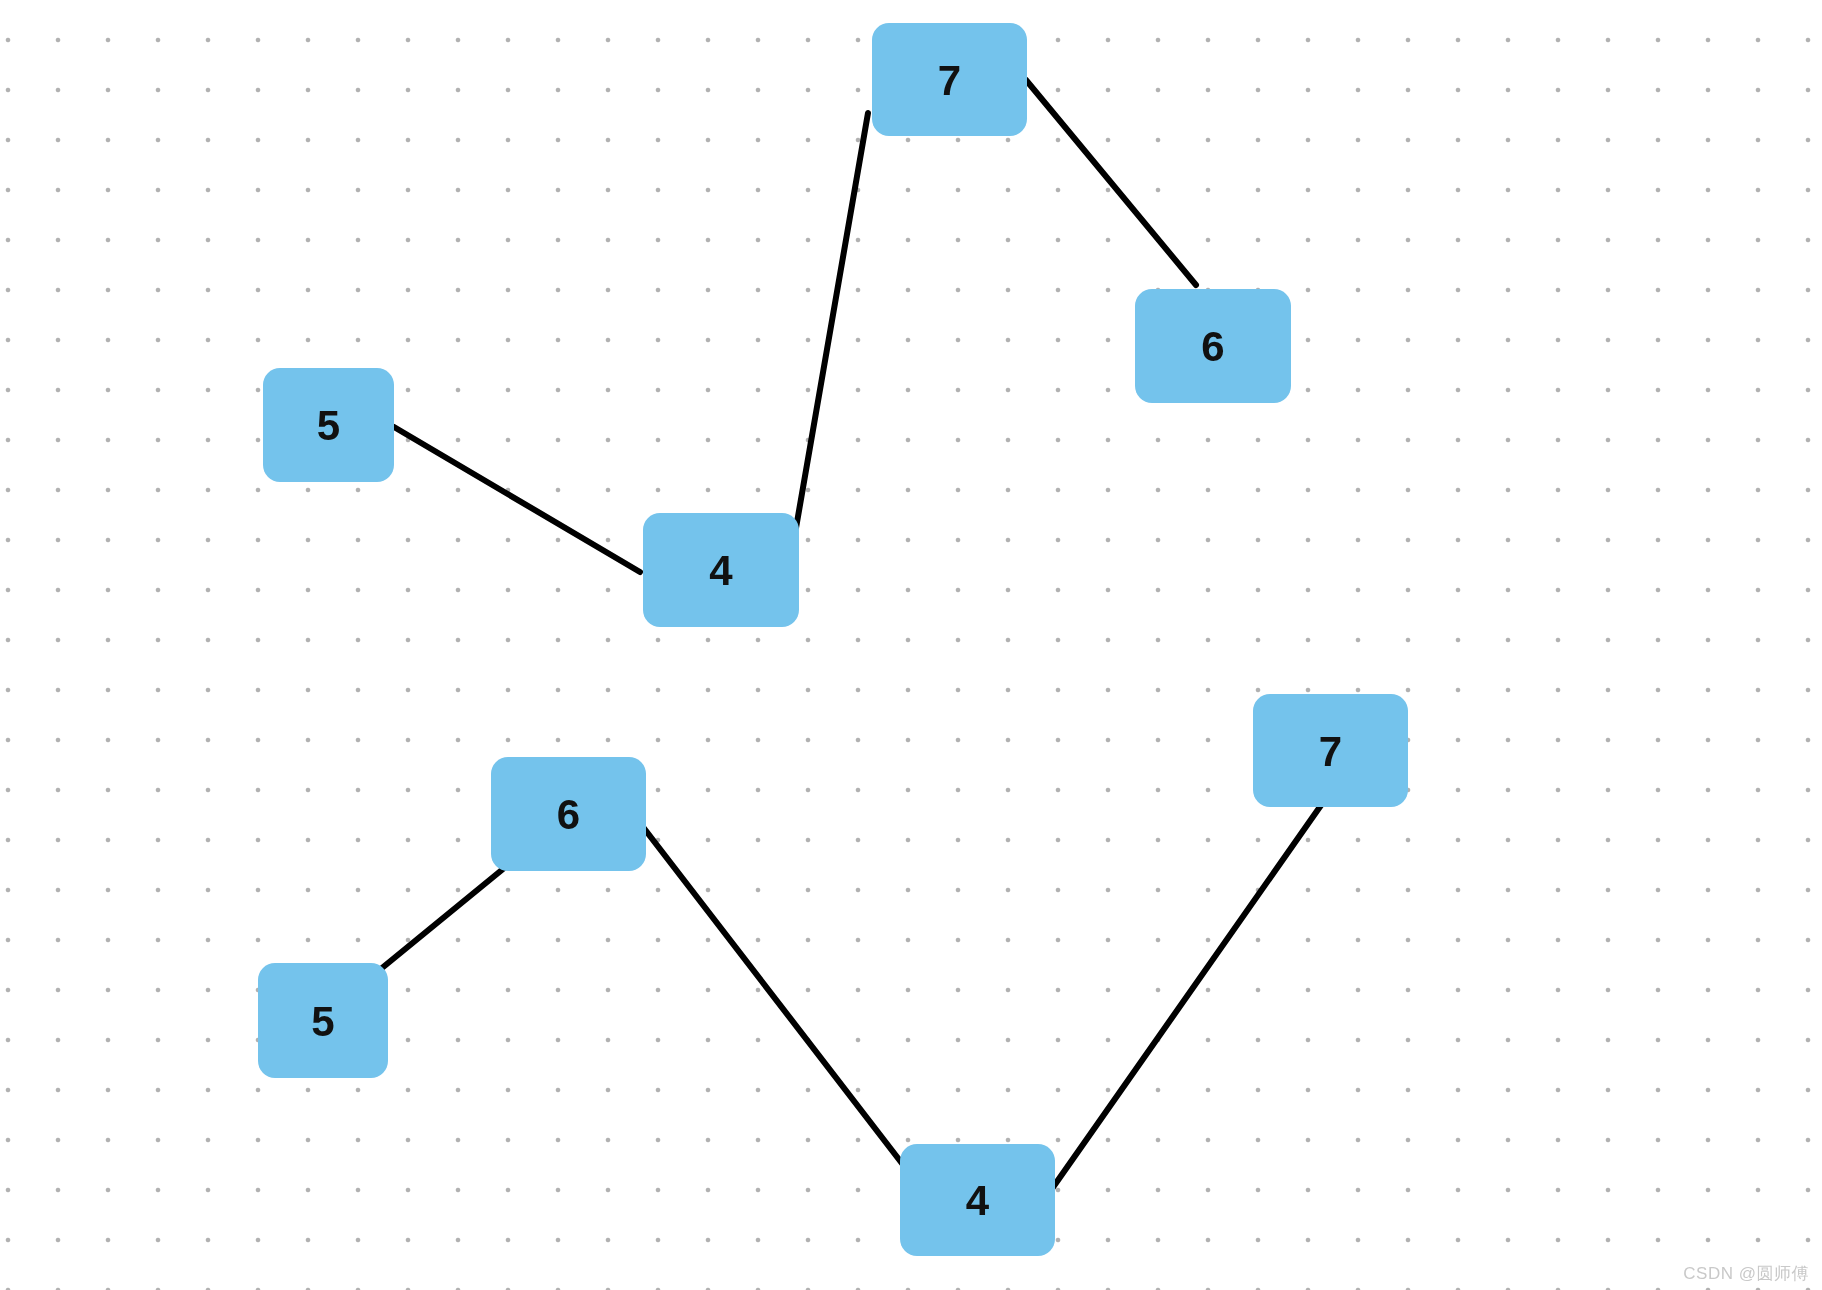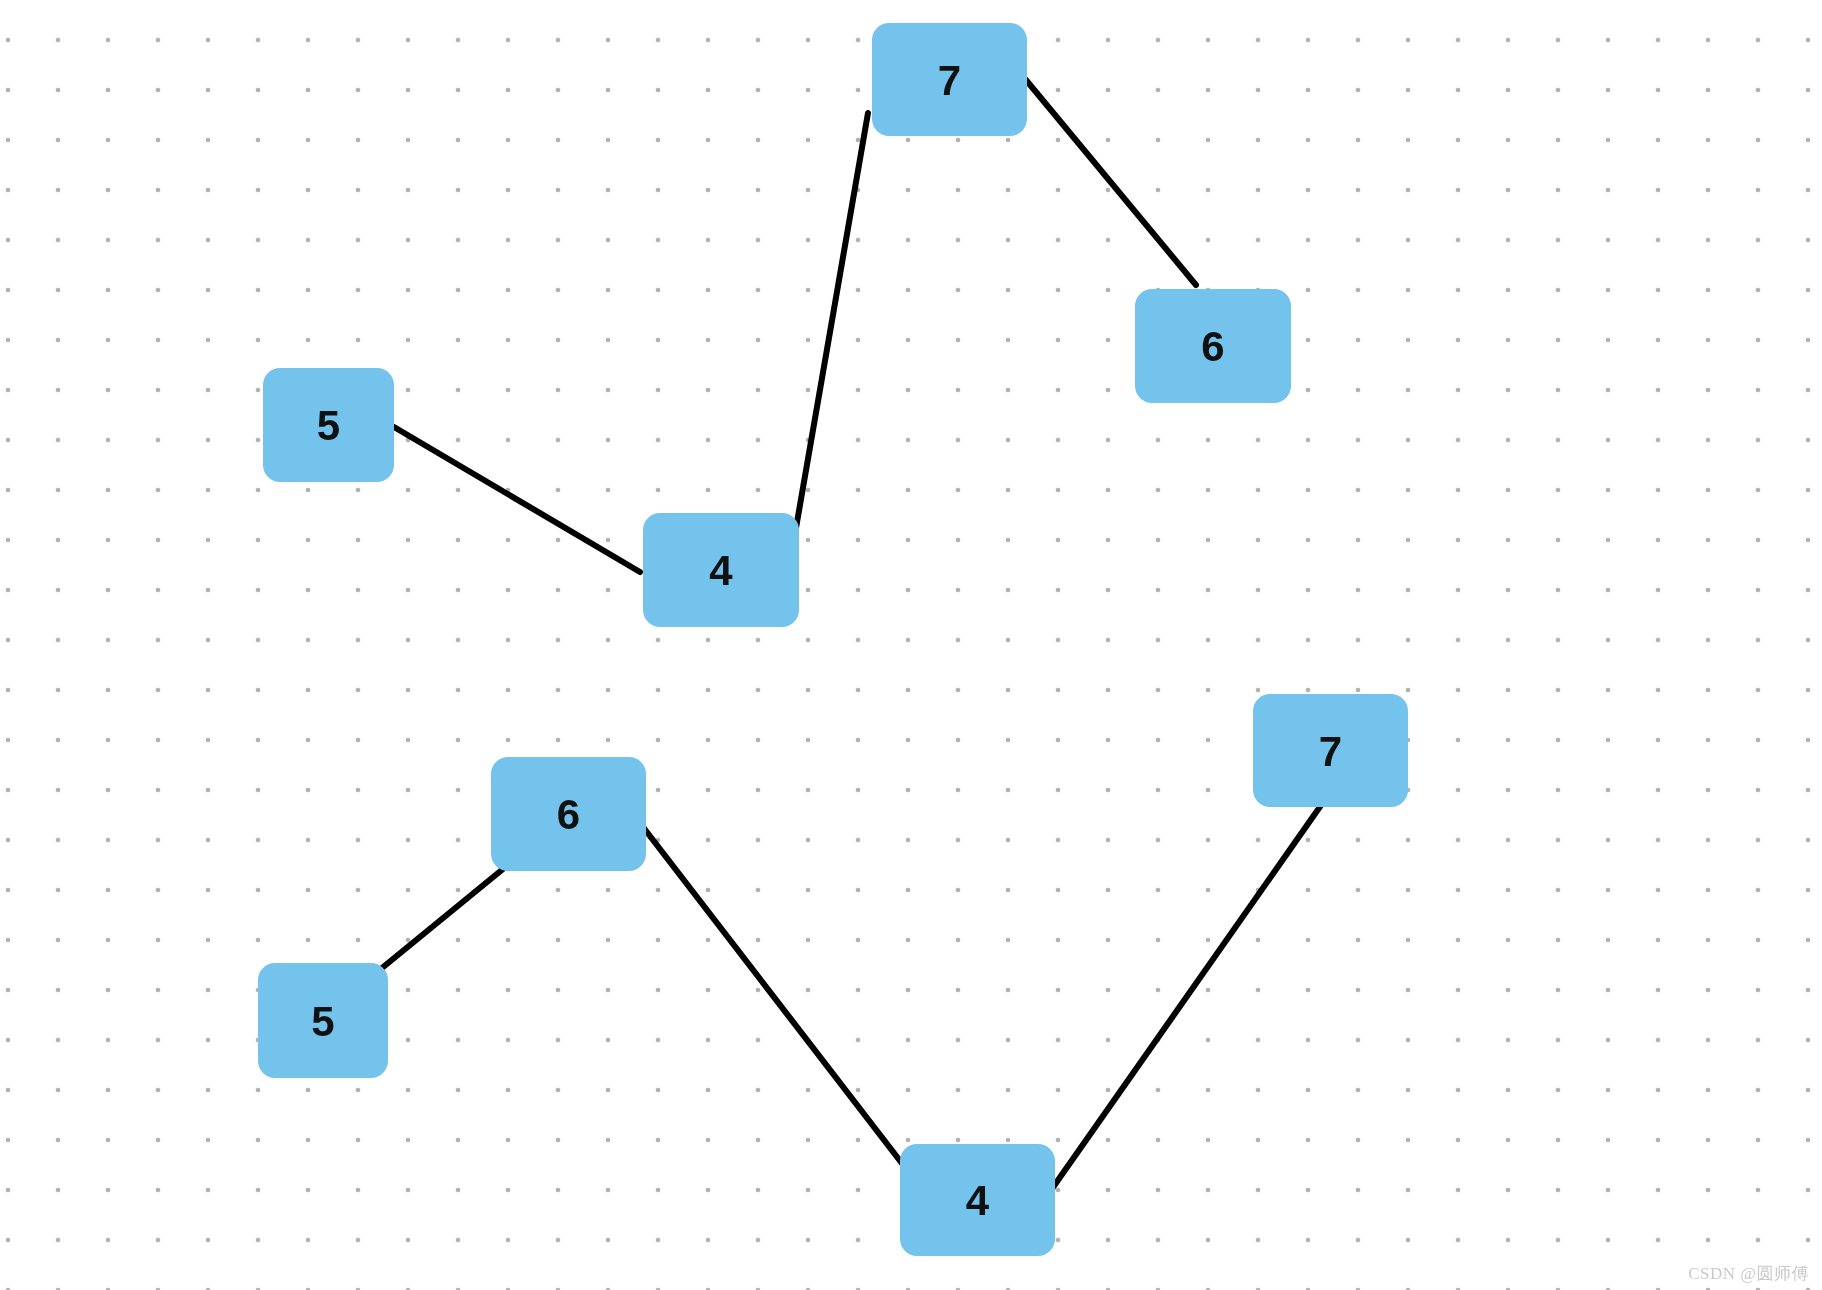--- a/index.html
+++ b/index.html
@@ -82,14 +82,14 @@
       <div class="node" style="left: 258px; top: 963px; width: 130px; height: 115px; background: rgb(116, 195, 236); color: rgb(17, 17, 17); font-size: 42px; border-radius: 17px;">
         <span>5</span>
       </div>
       <div class="node" style="left: 1253px; top: 694px; width: 155px; height: 113px; background: rgb(116, 195, 236); color: rgb(17, 17, 17); font-size: 42px; border-radius: 17px;">
         <span>7</span>
       </div>
       <div class="node" style="left: 900px; top: 1144px; width: 155px; height: 112px; background: rgb(116, 195, 236); color: rgb(17, 17, 17); font-size: 42px; border-radius: 17px;">
         <span>4</span>
       </div>
     </div>
-  <div class="watermark" style="color: rgb(201, 201, 201); font-family: Liberation Serif, serif;">CSDN @圆师傅</div>
+  <div class="watermark" style="color: rgb(201, 201, 201);">CSDN @圆师傅</div>
 </div>
 
 </body></html>

